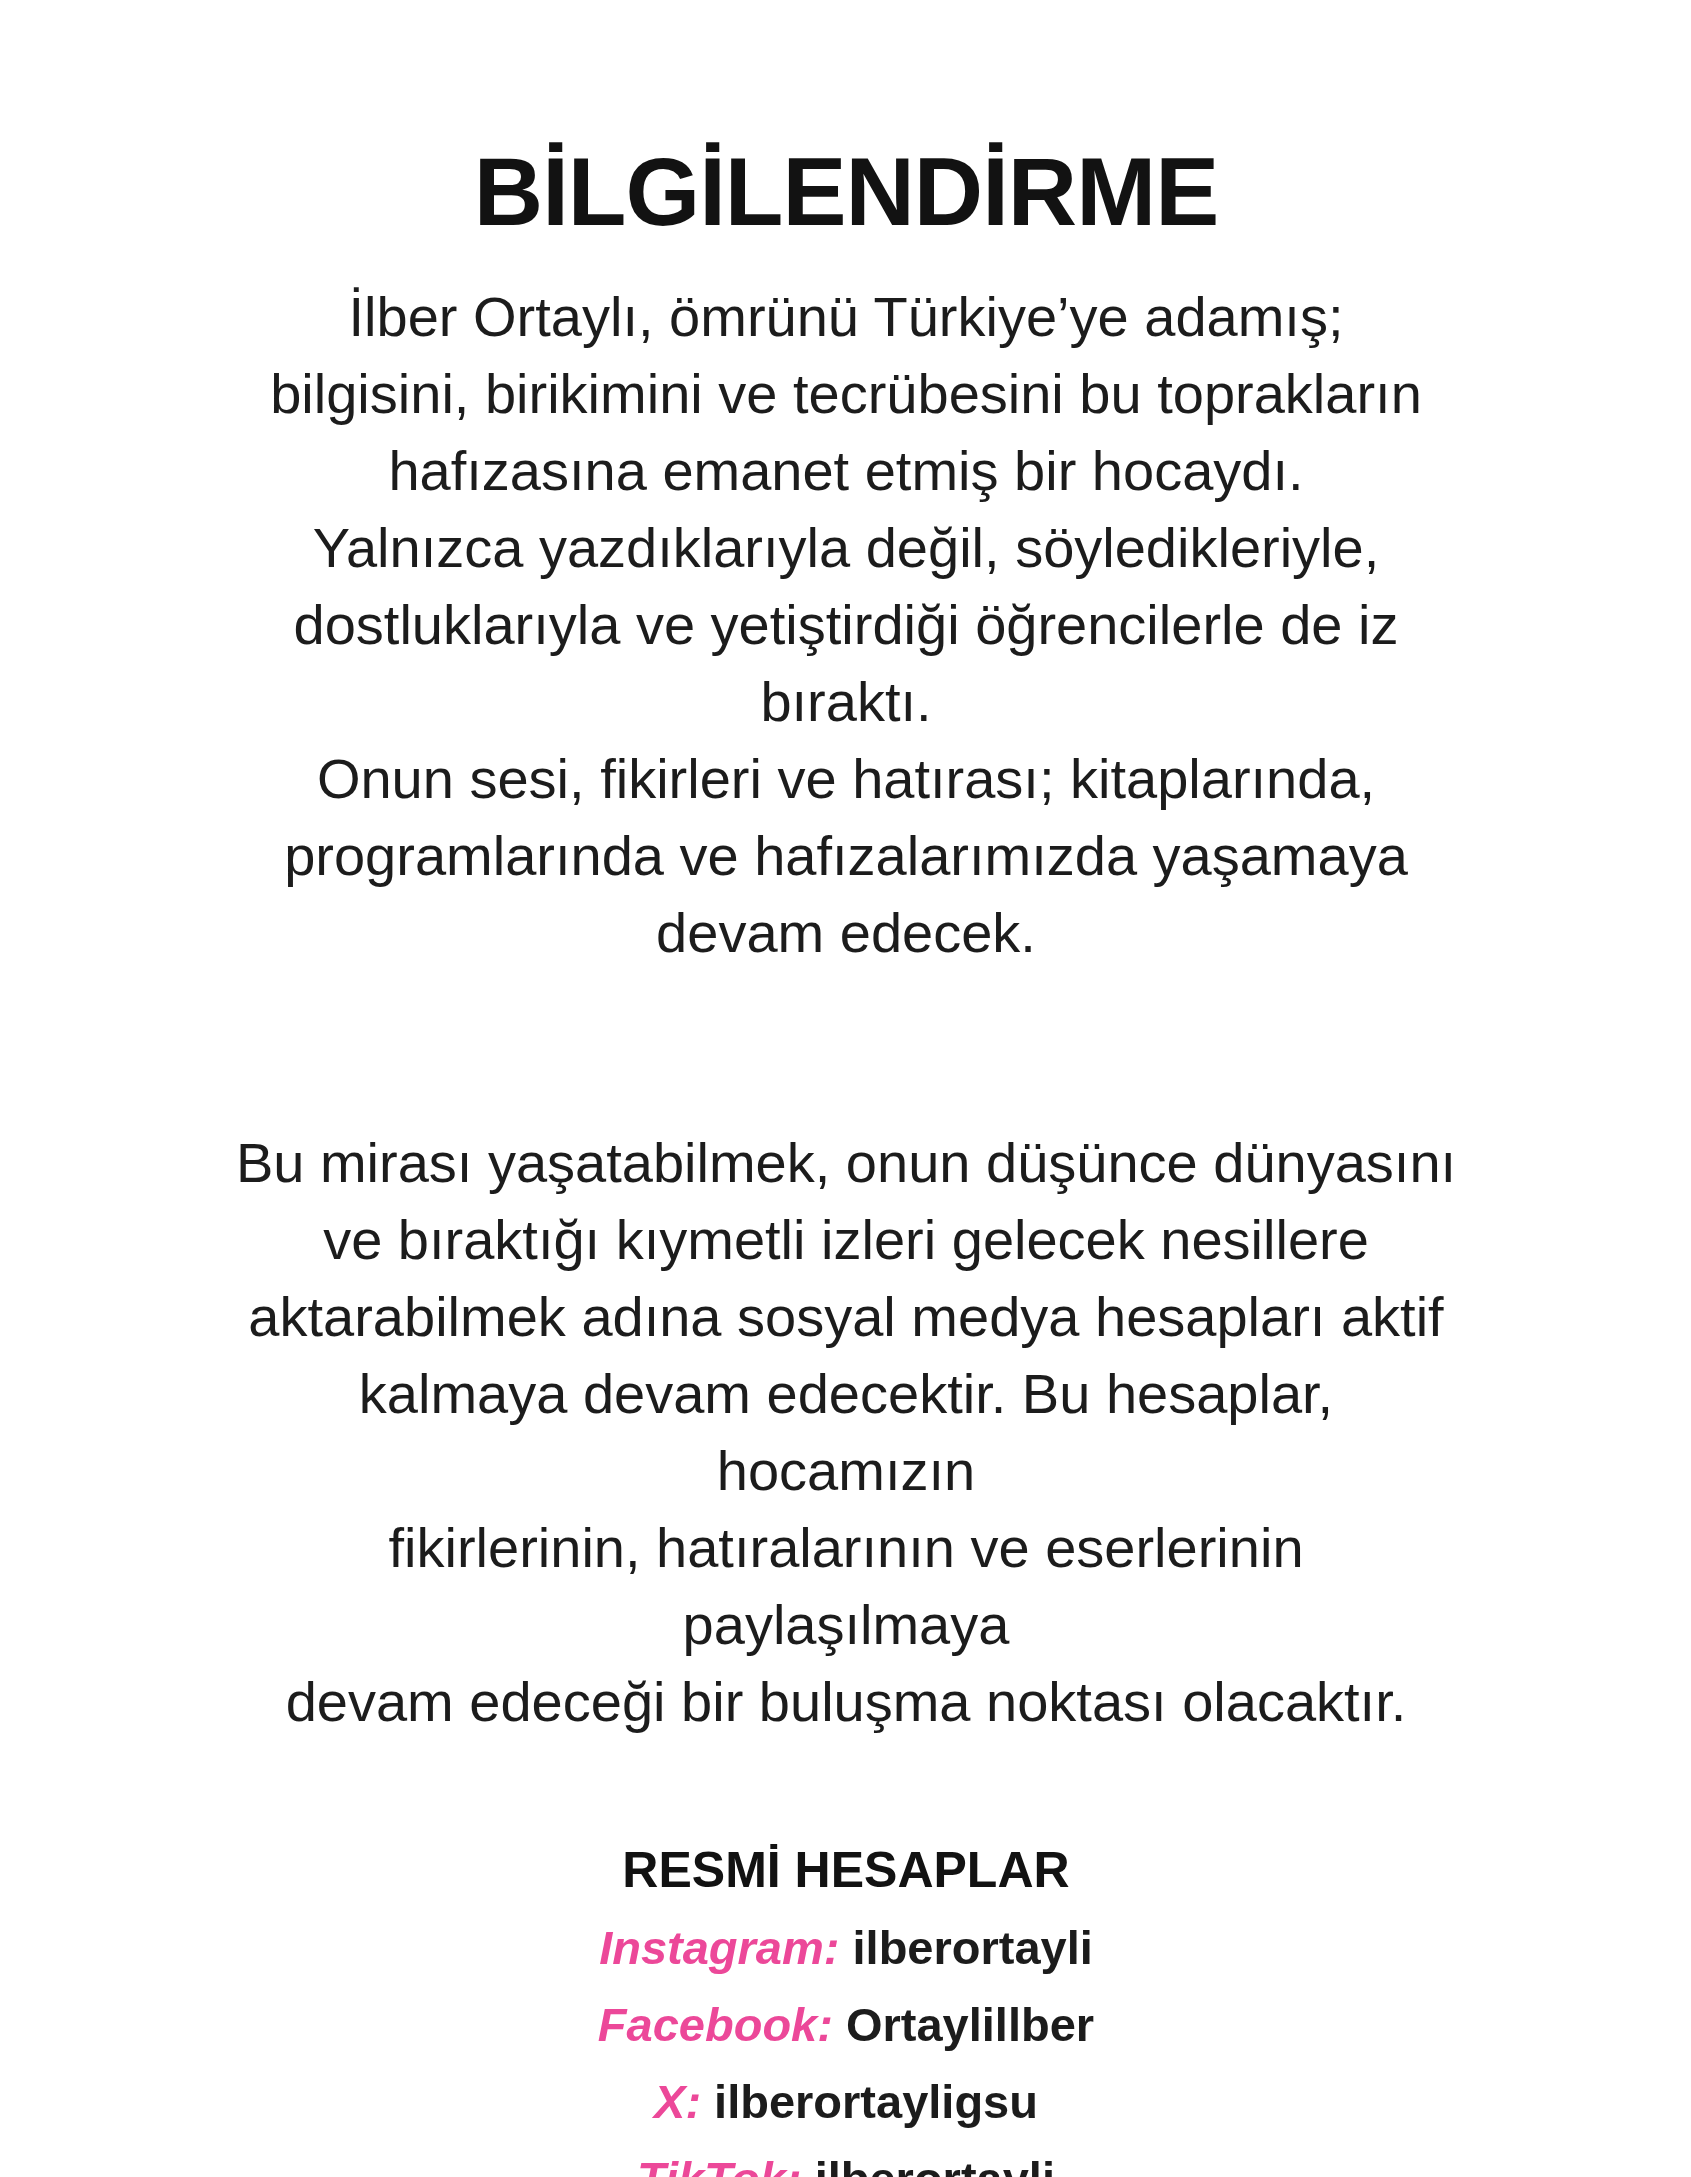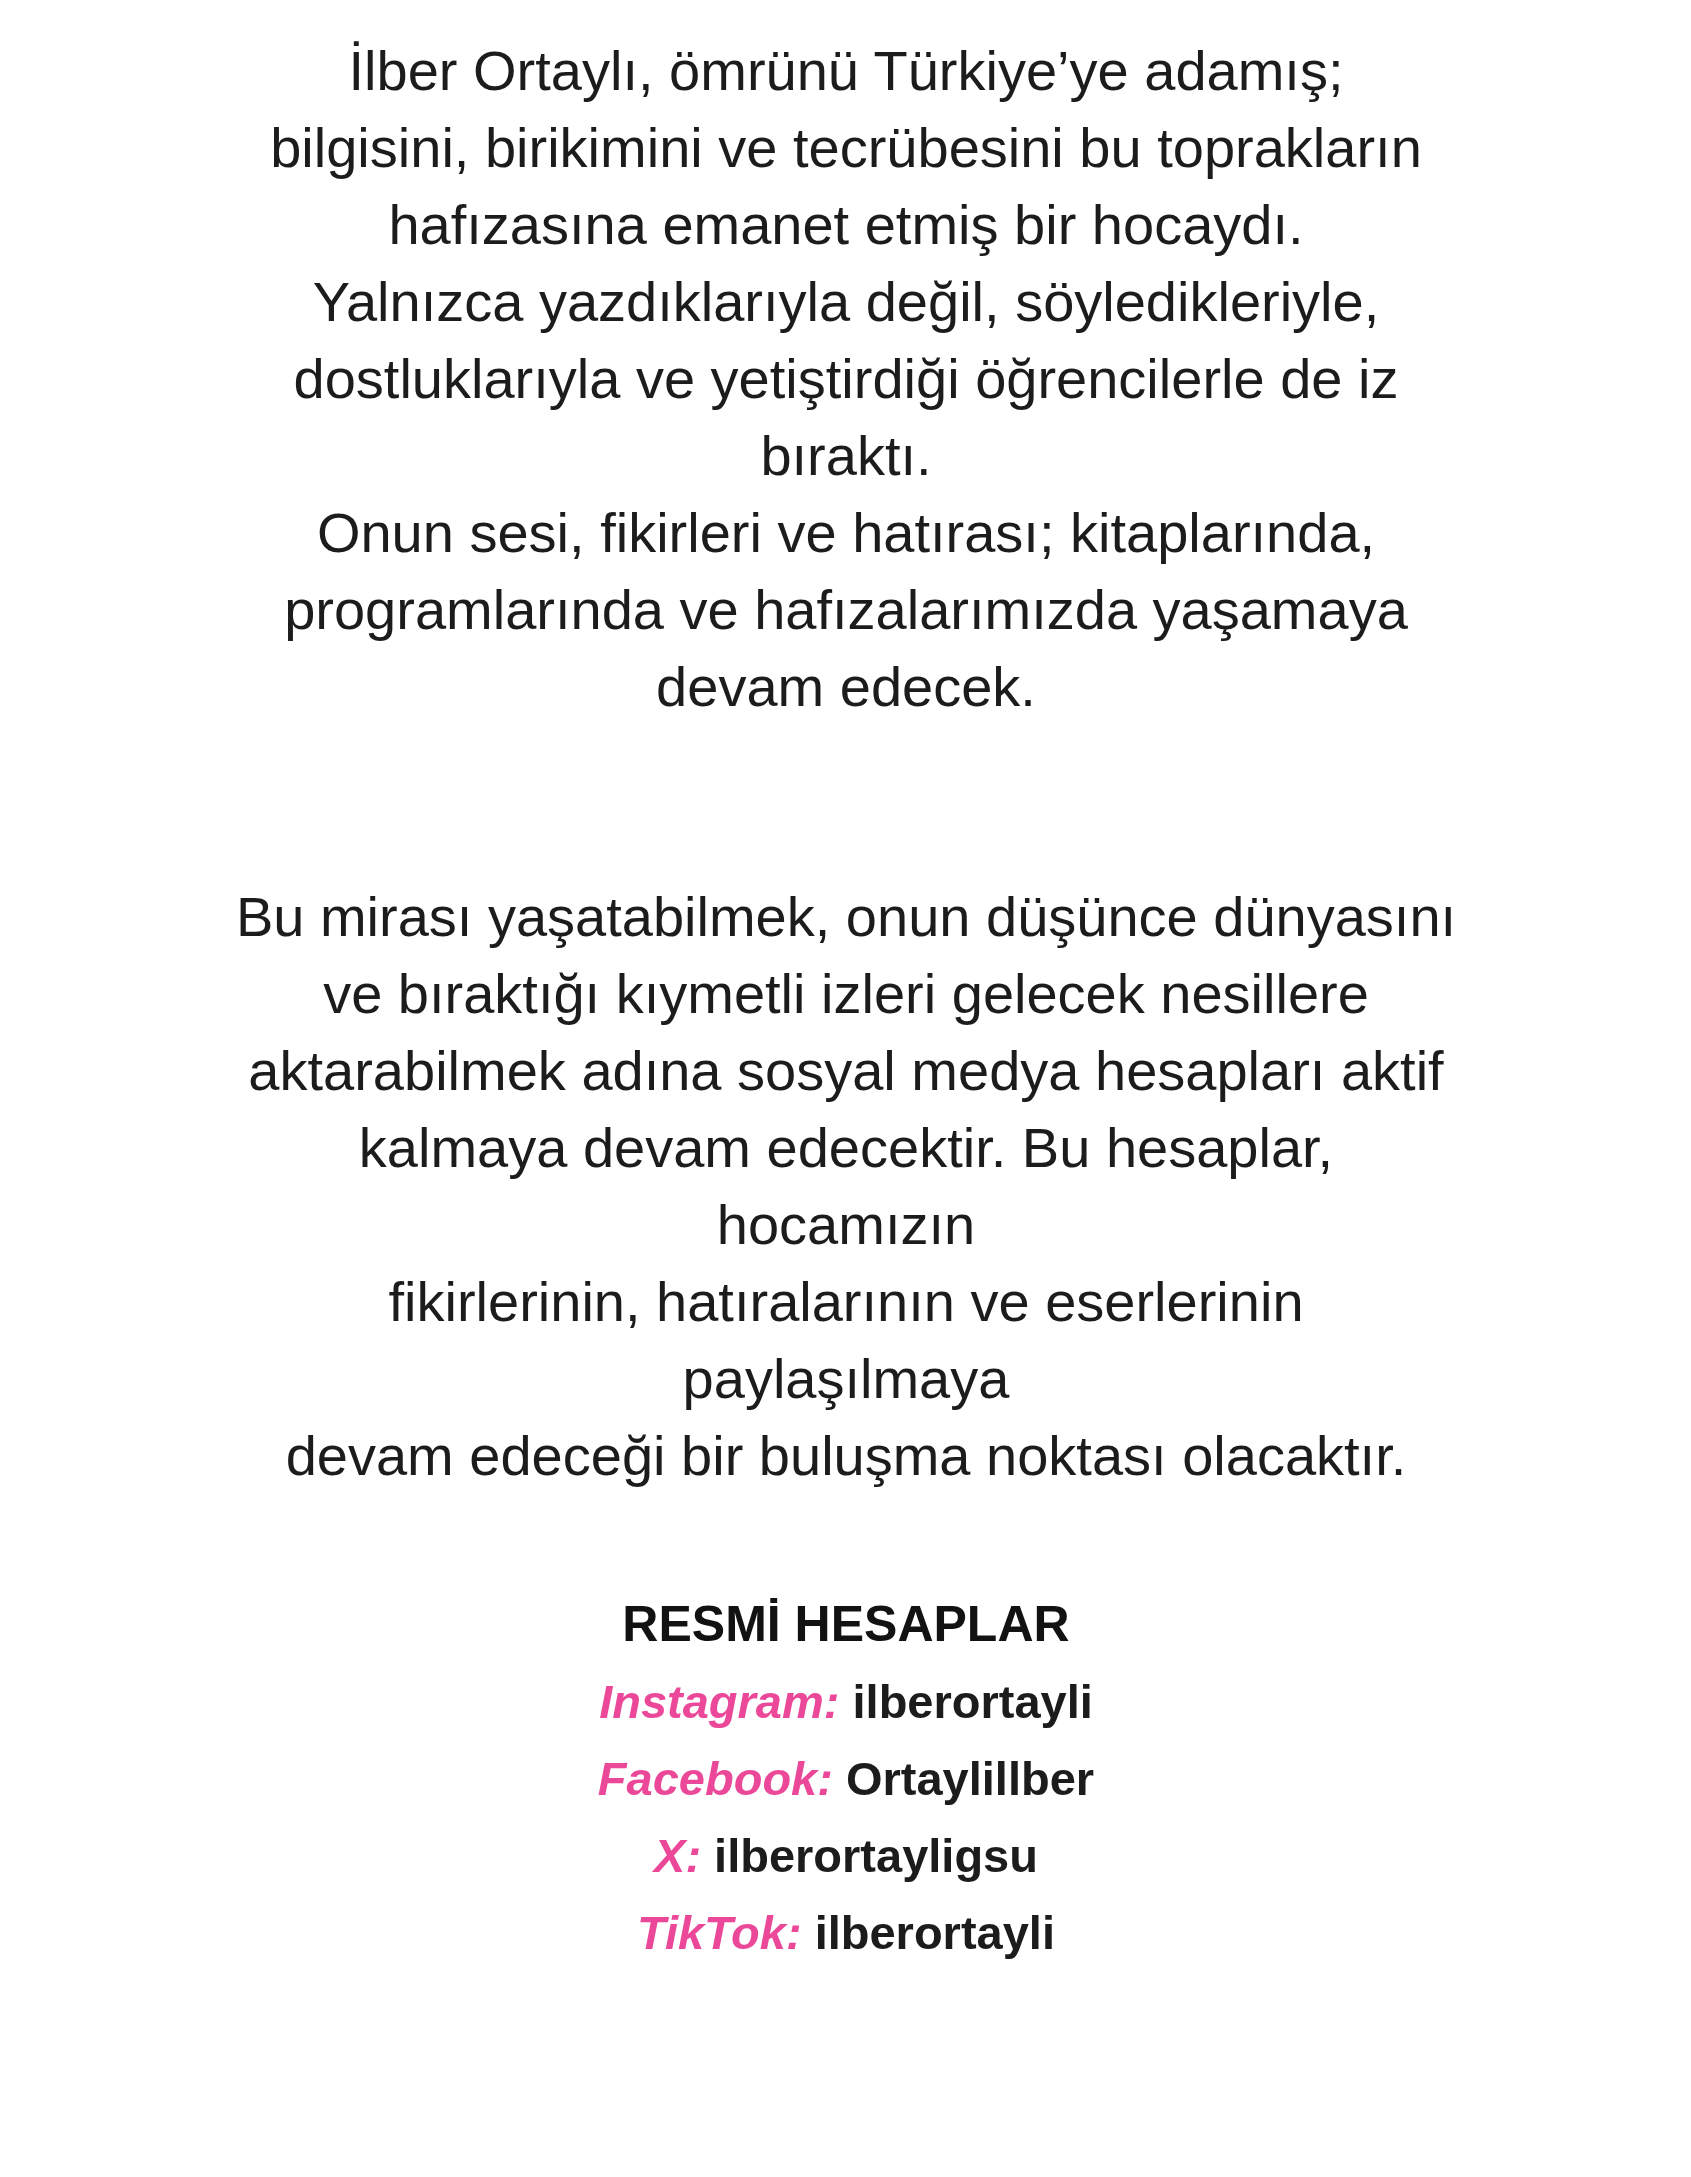--- a/index.html
+++ b/index.html
@@ -69,20 +69,21 @@
   .account-handle {
     font-weight: 700;
   }
 </style>
 </head>
 <body>
 
 <div class="page">
   <div class="content">
 
+    <h1 class="page-title">BİLGİLENDİRME</h1>
 
     <p class="body-text intro">İlber Ortaylı, ömrünü Türkiye’ye adamış;
 bilgisini, birikimini ve tecrübesini bu toprakların
 hafızasına emanet etmiş bir hocaydı.
 Yalnızca yazdıklarıyla değil, söyledikleriyle,
 dostluklarıyla ve yetiştirdiği öğrencilerle de iz bıraktı.
 Onun sesi, fikirleri ve hatırası; kitaplarında,
 programlarında ve hafızalarımızda yaşamaya
 devam edecek.</p>
 

